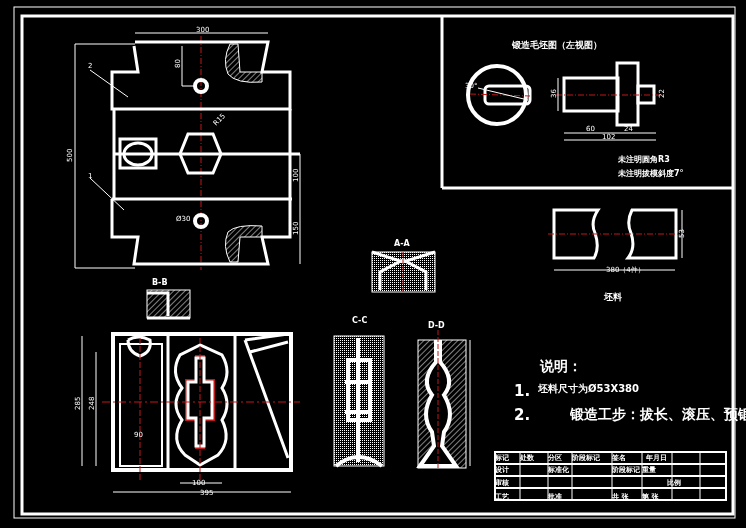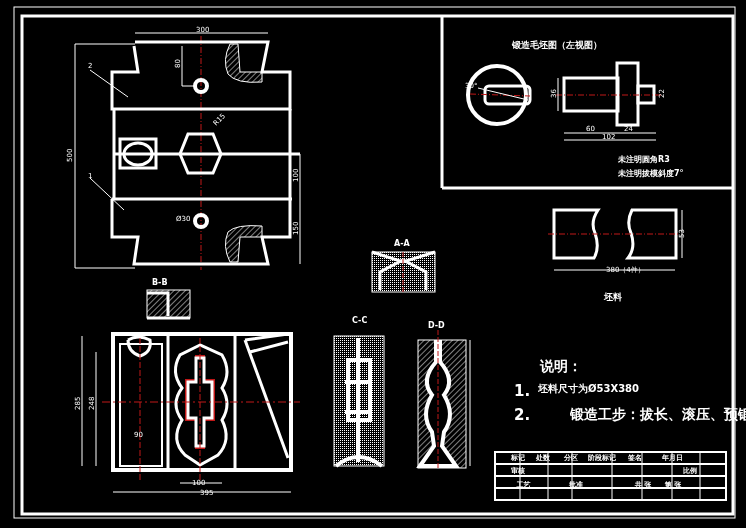--- a/index.html
+++ b/index.html
@@ -162,35 +162,43 @@
   <defs>
     <pattern id="hatch" width="4" height="4" patternUnits="userSpaceOnUse" patternTransform="rotate(45)">
       <line x1="0" y1="0" x2="0" y2="4" stroke="#fff" stroke-width="1"></line>
     </pattern>
     <pattern id="dots" width="2" height="2" patternUnits="userSpaceOnUse">
       <rect width="1" height="1" fill="#fff"></rect>
     </pattern>
   </defs>
 </svg>
 
-<div style="position:absolute;left:495px;top:452px;width:231px;height:48px;font-size:7px;color:#fff;font-weight:bold;padding-left:16px;">
+<div style="position:absolute;left:495px;top:452px;width:231px;height:48px;font-size:7px;color:#fff;font-weight:bold;">
   <div style="display:flex;height:12px;align-items:center;">
     <span style="width:25px">标记</span>
     <span style="width:28px">处数</span>
     <span style="width:24px">分区</span>
     <span style="width:40px">阶段标记</span>
     <span style="width:34px">签名</span>
     <span style="width:42px">年月日</span>
   </div>
+  <div style="display:flex;height:12px;align-items:center;">
+    <span style="width:25px">设计</span>
+    <span style="width:28px"></span>
+    <span style="width:24px">标准化</span>
+    <span style="width:40px"></span>
+    <span style="width:30px">阶段标记</span>
+    <span style="width:30px">重量</span>
+  </div>
   <div style="display:flex;height:12px;align-items:flex-end;">
     <span style="width:25px">审核</span>
     <span style="width:147px"></span>
     <span style="width:30px">比例</span>
   </div>
-  <div style="display:flex;height:18px;align-items:center;text-align:center;">
+  <div style="display:flex;height:18px;align-items:center;">
     <span style="width:25px">工艺</span>
     <span style="width:28px"></span>
     <span style="width:24px">批准</span>
     <span style="width:40px"></span>
     <span style="width:30px">共 张</span>
     <span style="width:30px">第 张</span>
   </div>
 </div>
 
 <div class="lbl" style="left:514px;top:358px;font-size:14px;margin-left:26px;">说明：</div>

